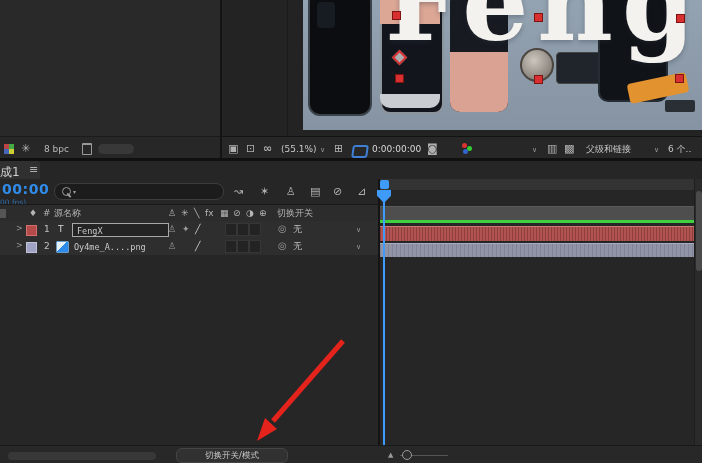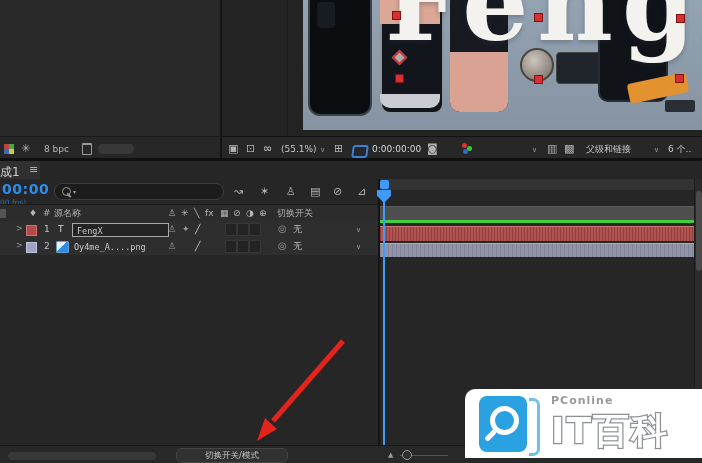--- a/index.html
+++ b/index.html
@@ -255,25 +255,14 @@
       <div class="abs" style="left:400px;top:9px;width:48px;height:1px;background:#555;"></div>
       <div id="zoomKnob" class="abs" style="left:402px;top:4px;"></div>
     </div>
   </div>
 
   <svg id="arrowSvg" class="abs" viewBox="0 0 702 463">
     <line x1="343" y1="341" x2="273" y2="421" stroke="#e3231c" stroke-width="5"></line>
     <polygon points="257,441 277,429 265,418" fill="#e3231c"></polygon>
   </svg>
 
-  <div id="wm" class="abs">
-    <div id="wmIcon" class="abs">
-      <div class="wmMagRing"></div>
-      <div class="wmMagHandle"></div>
-    </div>
-    <div id="wmFold" class="abs"></div>
-    <span id="wmBrand" class="abs">PConline</span>
-    <svg class="abs" style="left:84px;top:14px;" width="150" height="52" viewBox="0 0 150 52">
-      <text x="2" y="40" font-family="DejaVu Sans, Liberation Sans, sans-serif" font-size="36" font-weight="bold" fill="#ffffff" stroke="#8e9194" stroke-width="2.5" paint-order="stroke" letter-spacing="2">IT百科</text>
-    </svg>
-  </div>
 
 </div>
 
 </body></html>

